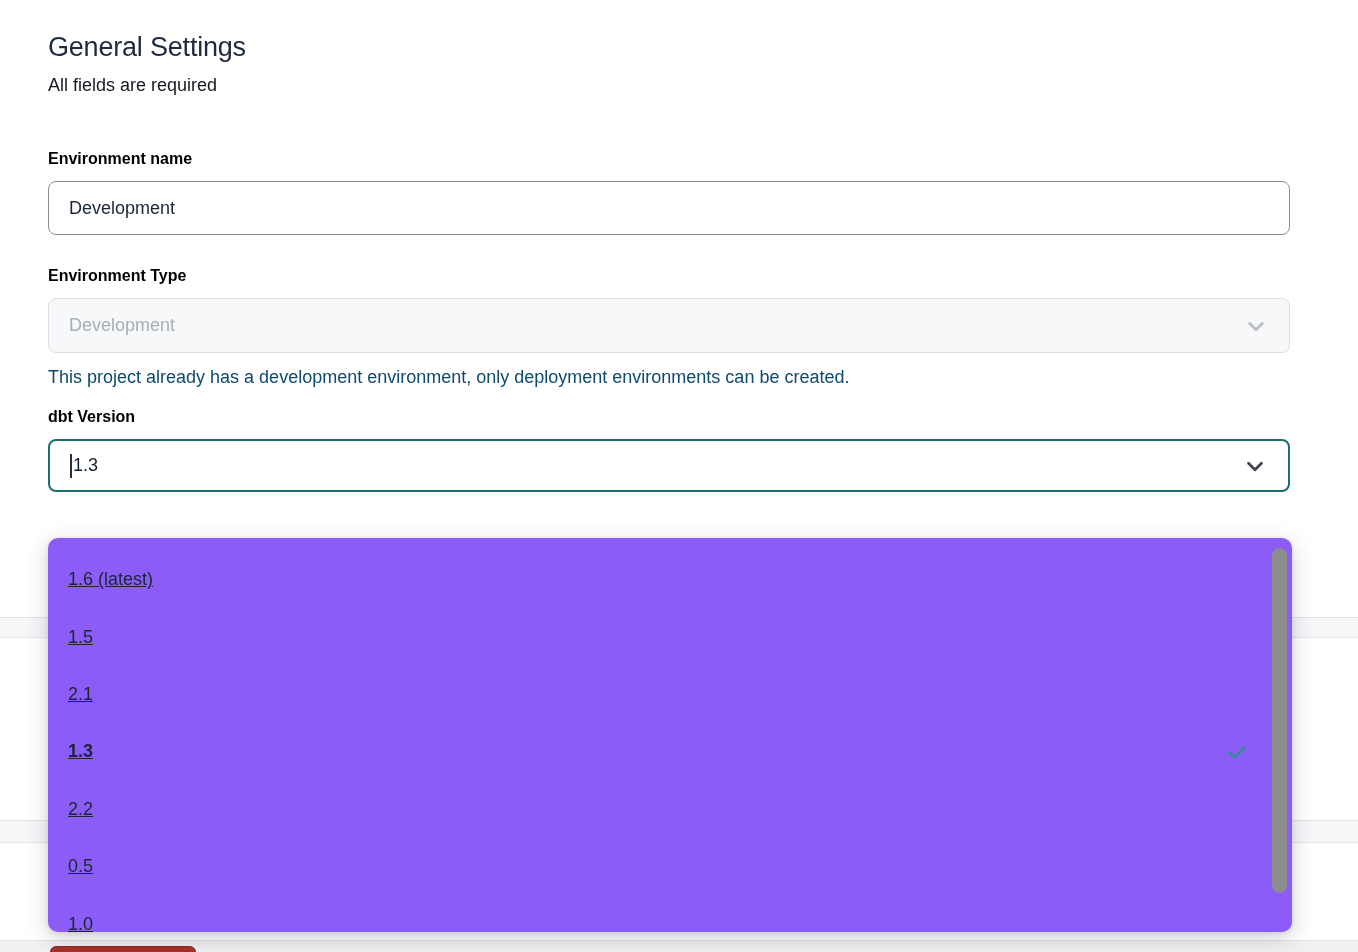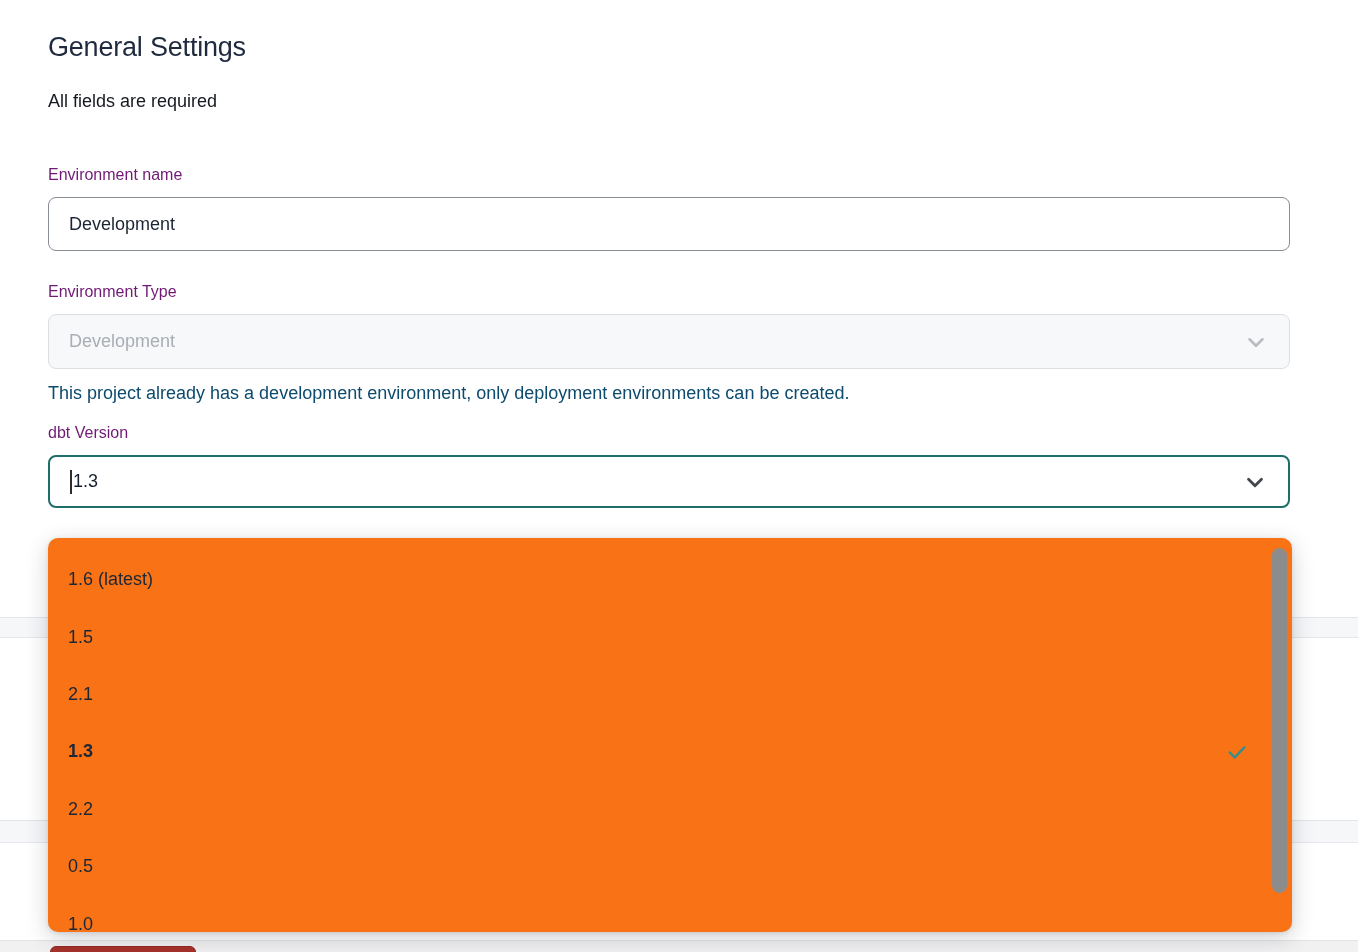--- a/index.html
+++ b/index.html
@@ -40,25 +40,25 @@
 
   .content {
     position: absolute; left: 48px; top: 0; width: 1242px; z-index: 2;
   }
   .page-title {
     margin-top: 32px;
     font-size: 27px; font-weight: 400; color: #1f2a3e;
     letter-spacing: -0.2px;
   }
   .page-subtitle {
-    margin-top: 28px;
+    margin-top: 12px;
     font-size: 18px; color: #15191f;
   }
   .field-label {
-    font-size: 16px; font-weight: 400; color: #701a75;
+    font-size: 16px; font-weight: 700; color: #000000;
     line-height: 20px;
   }
   .label-env-name { margin-top: 53px; }
   .label-env-type { margin-top: 31px; }
   .label-dbt-version { margin-top: 19px; }
 
   .text-input {
     display: block; width: 1242px; height: 54px;
     margin-top: 12px;
     border: 1px solid #878d95; border-radius: 8px;
@@ -103,26 +103,27 @@
 
   .helper-text {
     margin-top: 14px;
     font-size: 18px; color: #0c4a6e;
   }
 
   
   .dropdown-panel {
     position: absolute; left: 48px; top: 538px;
     width: 1244px; height: 394px;
-    background: #f97316;
+    background: #8b5cf6;
     border-radius: 10px;
     box-shadow: 0 6px 22px rgba(40,45,55,0.22), 0 1px 4px rgba(40,45,55,0.12);
     z-index: 5;
     overflow: hidden;
     padding-top: 13px;
+    text-decoration: underline;
   }
   .dropdown-option {
     height: 57.4px;
     display: flex; align-items: center;
     padding: 0 44px 0 20px;
     font-size: 18px; color: #1b2736;
     cursor: pointer;
   }
   .dropdown-option.selected { font-weight: 700; }
   .option-check { margin-left: auto; width: 22px; height: 22px; }

